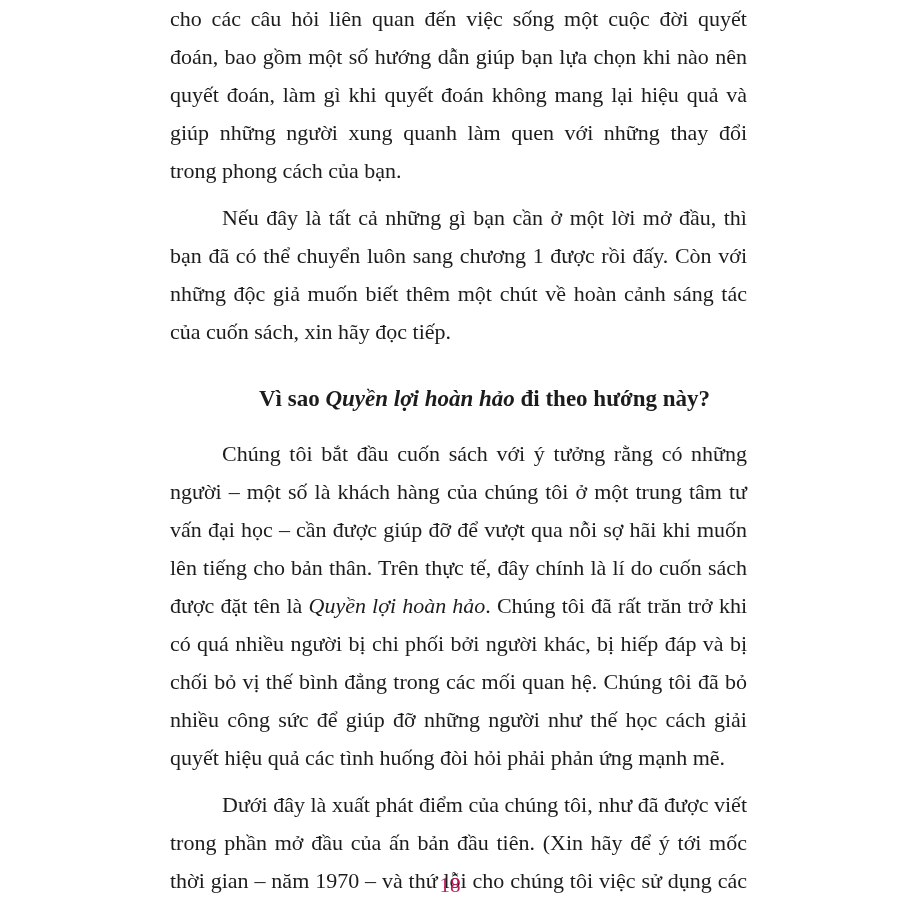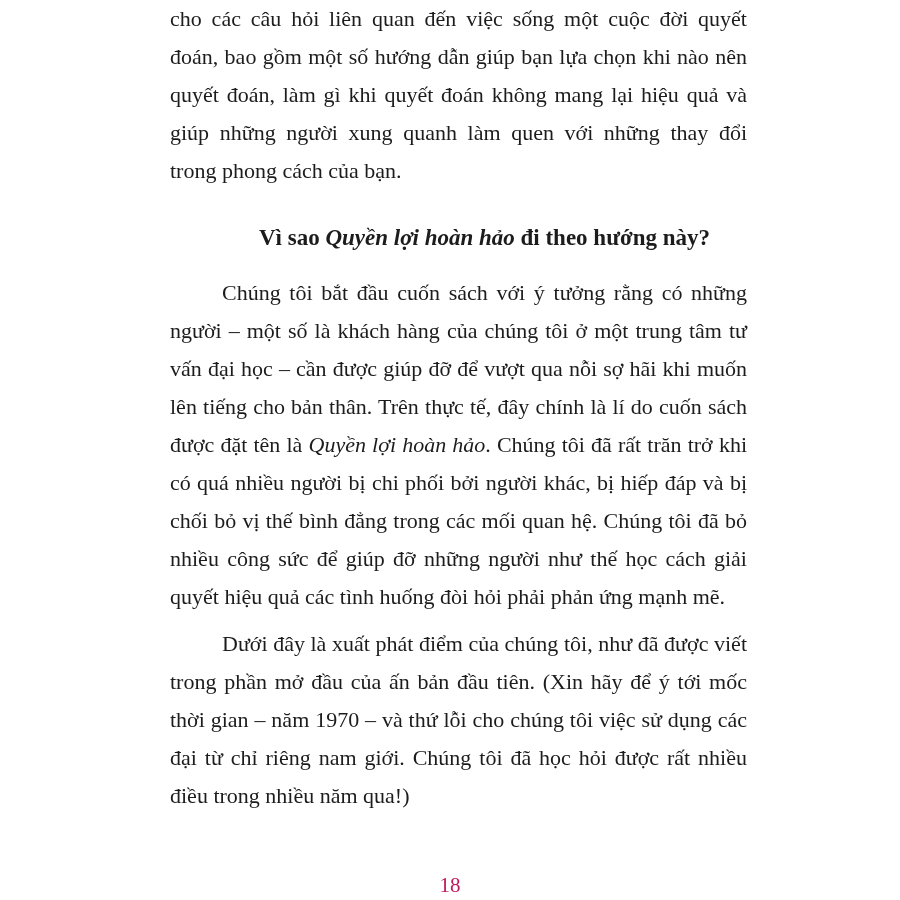--- a/index.html
+++ b/index.html
@@ -61,20 +61,21 @@
   }
 </style>
 </head>
 <body>
 
 <div class="page">
   <div class="text-block">
 
     <p class="para no-indent"><span>cho các câu hỏi liên quan đến việc sống một cuộc đời quyết đoán, bao gồm một số hướng dẫn giúp bạn lựa chọn khi nào nên quyết đoán, làm gì khi quyết đoán không mang lại hiệu quả và giúp những người xung quanh làm quen với những thay đổi trong phong cách của bạn.</span></p>
 
+    <p class="para indent"><span>Nếu đây là tất cả những gì bạn cần ở một lời mở đầu, thì bạn đã có thể chuyển luôn sang chương 1 được rồi đấy. Còn với những độc giả muốn biết thêm một chút về hoàn cảnh sáng tác của cuốn sách, xin hãy đọc tiếp.</span></p>
 
     <h2 class="heading"><span>Vì sao </span><em>Quyền lợi hoàn hảo</em><span> đi theo hướng này?</span></h2>
 
     <p class="para indent"><span>Chúng tôi bắt đầu cuốn sách với ý tưởng rằng có những người – một số là khách hàng của chúng tôi ở một trung tâm tư vấn đại học – cần được giúp đỡ để vượt qua nỗi sợ hãi khi muốn lên tiếng cho bản thân. Trên thực tế, đây chính là lí do cuốn sách được đặt tên là </span><em>Quyền lợi hoàn hảo</em><span>. Chúng tôi đã rất trăn trở khi có quá nhiều người bị chi phối bởi người khác, bị hiếp đáp và bị chối bỏ vị thế bình đẳng trong các mối quan hệ. Chúng tôi đã bỏ nhiều công sức để giúp đỡ những người như thế học cách giải quyết hiệu quả các tình huống đòi hỏi phải phản ứng mạnh mẽ.</span></p>
 
     <p class="para indent"><span>Dưới đây là xuất phát điểm của chúng tôi, như đã được viết trong phần mở đầu của ấn bản đầu tiên. (Xin hãy để ý tới mốc thời gian – năm 1970 – và thứ lỗi cho chúng tôi việc sử dụng các đại từ chỉ riêng nam giới. Chúng tôi đã học hỏi được rất nhiều điều trong nhiều năm qua!)</span></p>
 
   </div>
 
   <div class="page-number">18</div>

